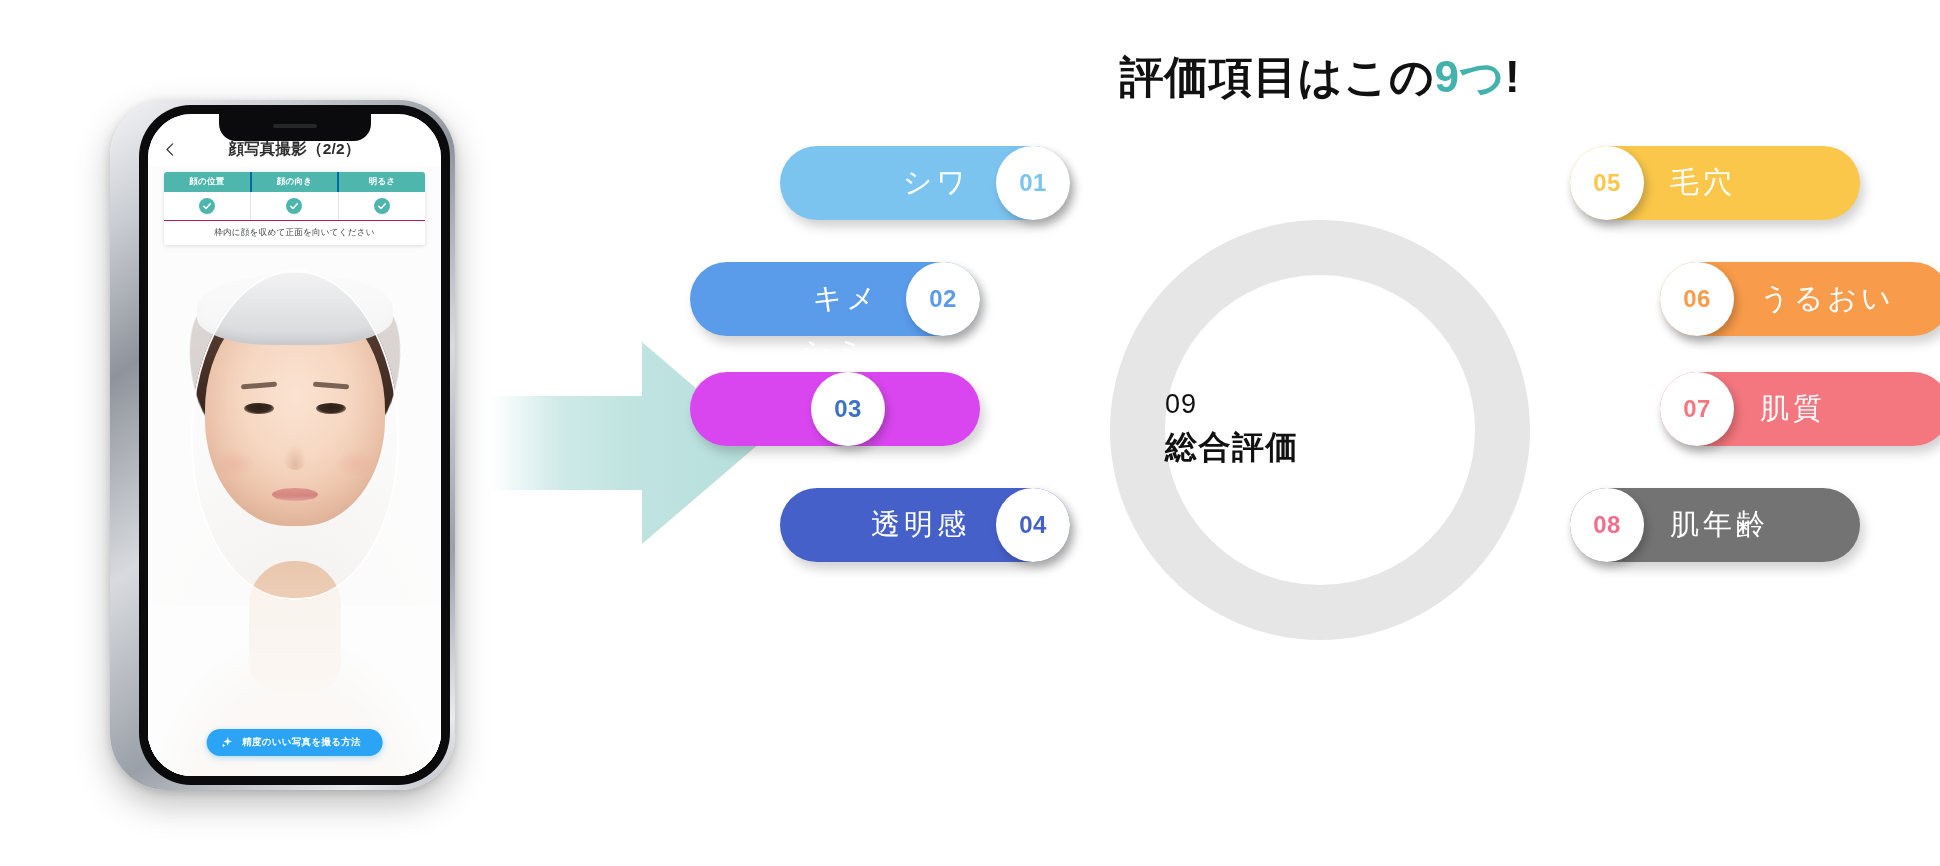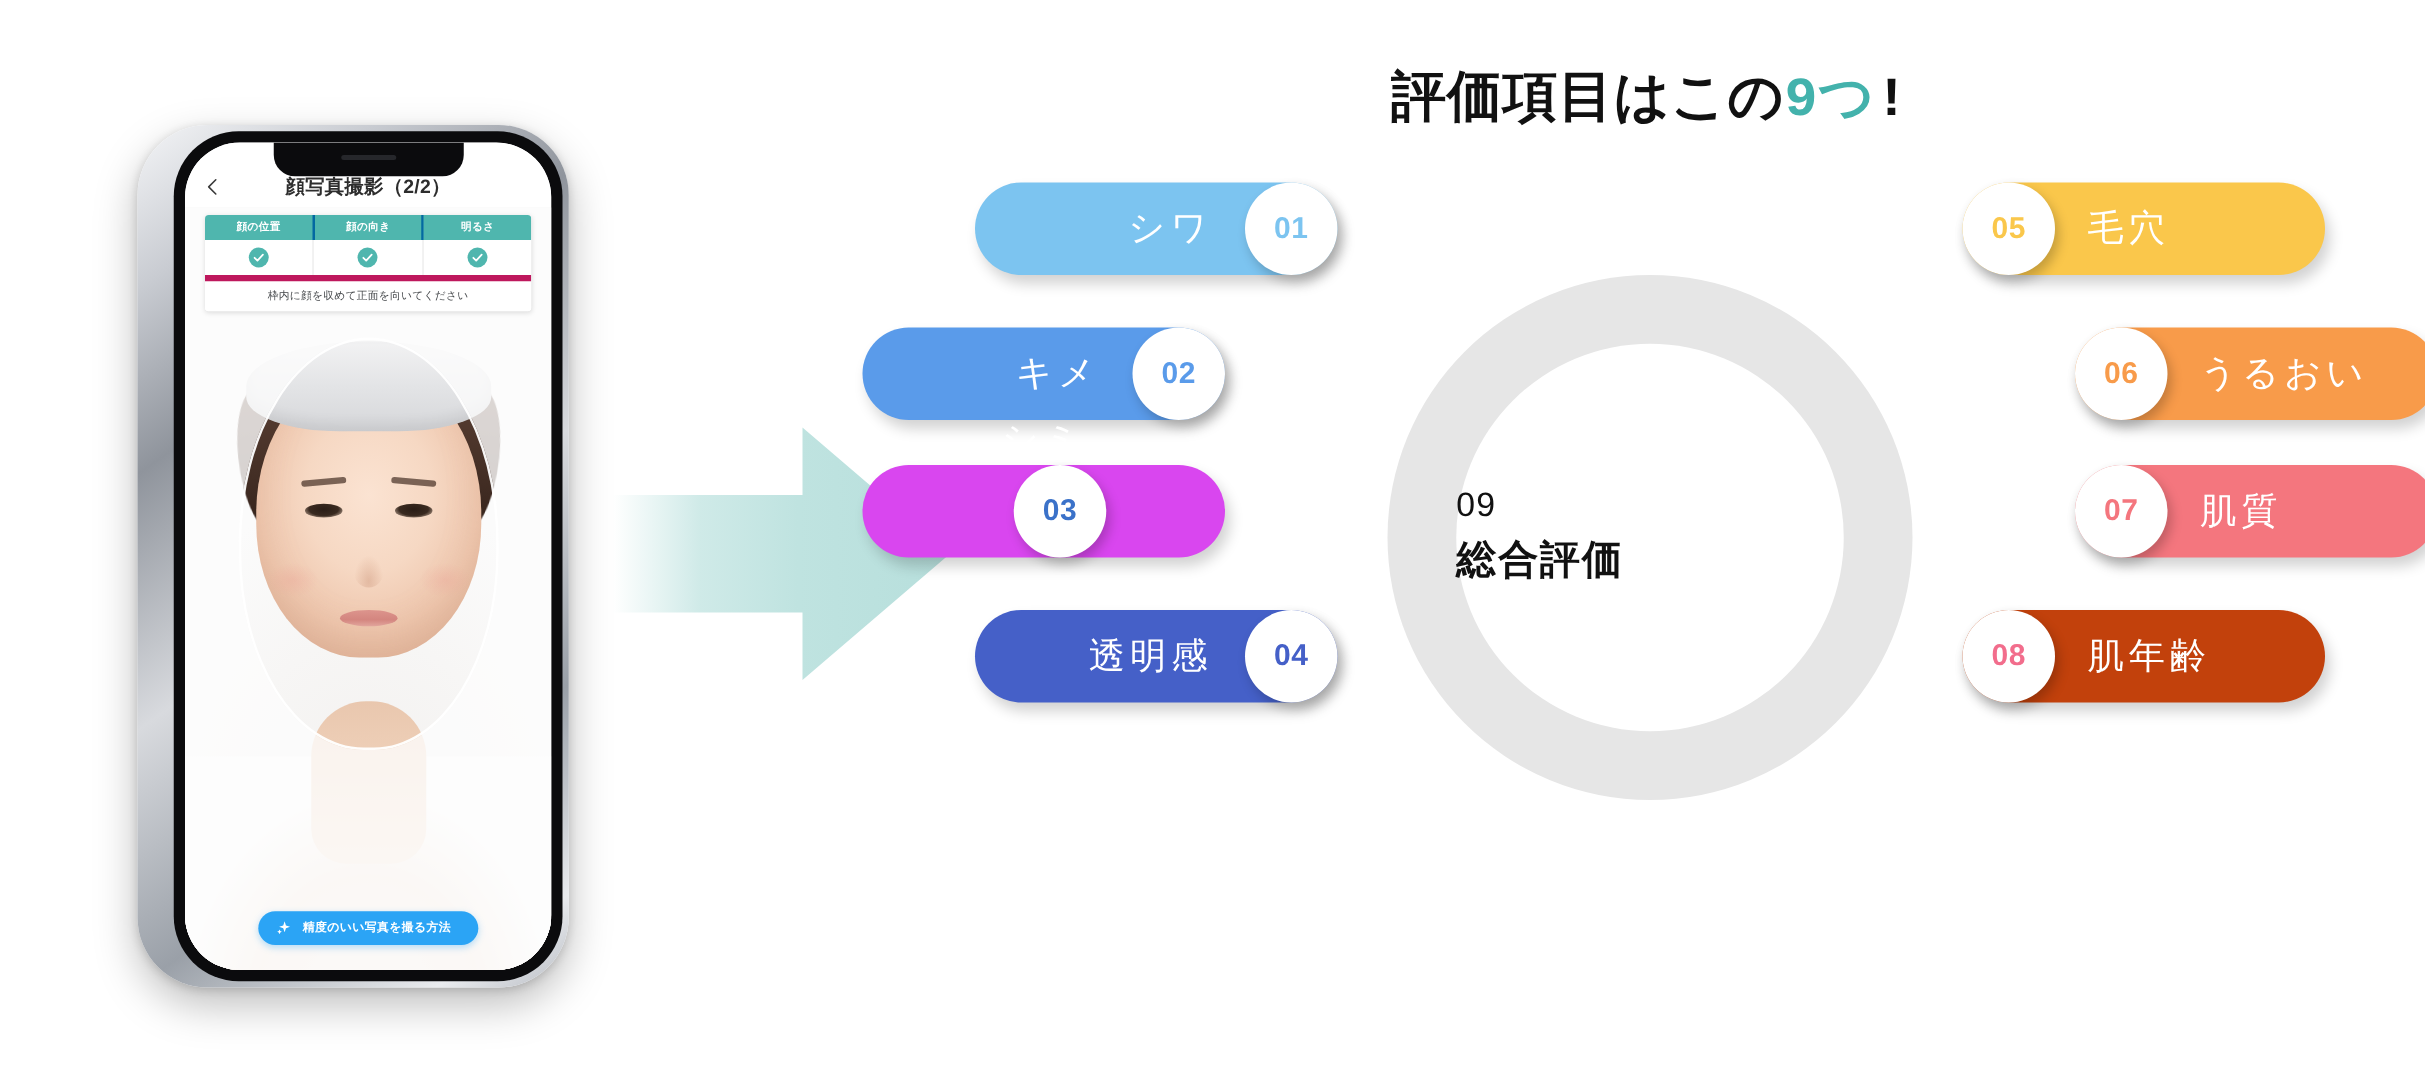--- a/index.html
+++ b/index.html
@@ -75,21 +75,21 @@
     flex:1; display:flex; align-items:center; justify-content:center;
     padding:6px 0; border-right:1px solid #e6e6e6; background:#fff;
   }
   .status-cell:last-child { border-right:none; }
   .check {
     width:16px; height:16px; border-radius:50%; background:#4FB6AE;
     display:flex; align-items:center; justify-content:center;
   }
   .check svg { width:10px; height:10px; display:block; }
   .status-note {
-    border-top:5px solid #be185d;
+    border-top:1px solid #be185d;
     text-align:center; font-size:8.6px; color:#45484b; padding:6px 2px; background:#fff;
     letter-spacing:.2px;
   }
 
   .face-area { position:absolute; inset:0; overflow:hidden; background:#f7f7f7; }
   
   .bg-wash {
     position:absolute; inset:0;
     background:
       radial-gradient(ellipse 70% 50% at 50% 86%, #f1efed 0%, #f7f6f5 60%, #fbfbfb 100%),
@@ -175,21 +175,20 @@
 
   
   .arrow { position:absolute; left: 490px; top: 338px; width: 270px; height: 210px; }
 
   
   .title {
     position:absolute; left: 1060px; top: 48px; width: 520px;
     text-align:center;
     font-size: 44px; font-weight: 800; color:#111; letter-spacing: .5px;
     white-space: nowrap;
-    font-family: Liberation Mono, monospace;
   }
   .title .accent { color:#43B2AC; }
 
   .diagram { position:absolute; left: 780px; top: 120px; width: 1080px; height: 620px; }
 
   .donut {
     position:absolute; left: 50%; top: 50%; transform: translate(-50%,-50%);
     width: 420px; height: 420px; border-radius:50%;
     background: #e6e6e6;
   }
@@ -368,20 +367,20 @@
           <span class="pill-label">毛穴</span>
         </div>
         <div class="pill right" style="background: rgb(248, 155, 74); width: 290px; top: 142px; right: -90px;">
           <span class="badge" style="color: rgb(248, 155, 74);">06</span>
           <span class="pill-label">うるおい</span>
         </div>
         <div class="pill right" style="background: rgb(244, 118, 126); width: 290px; top: 252px; right: -90px;">
           <span class="badge" style="color: rgb(244, 118, 126);">07</span>
           <span class="pill-label">肌質</span>
         </div>
-        <div class="pill right" style="background: #c2410c; width: 290px; top: 368px; right: 0px;">
+        <div class="pill right" style="background: #737373; width: 290px; top: 368px; right: 0px;">
           <span class="badge" style="color: rgb(242, 109, 140);">08</span>
           <span class="pill-label">肌年齢</span>
         </div>
       </div>
   </div>
 
 </div>
 
 </body></html>

